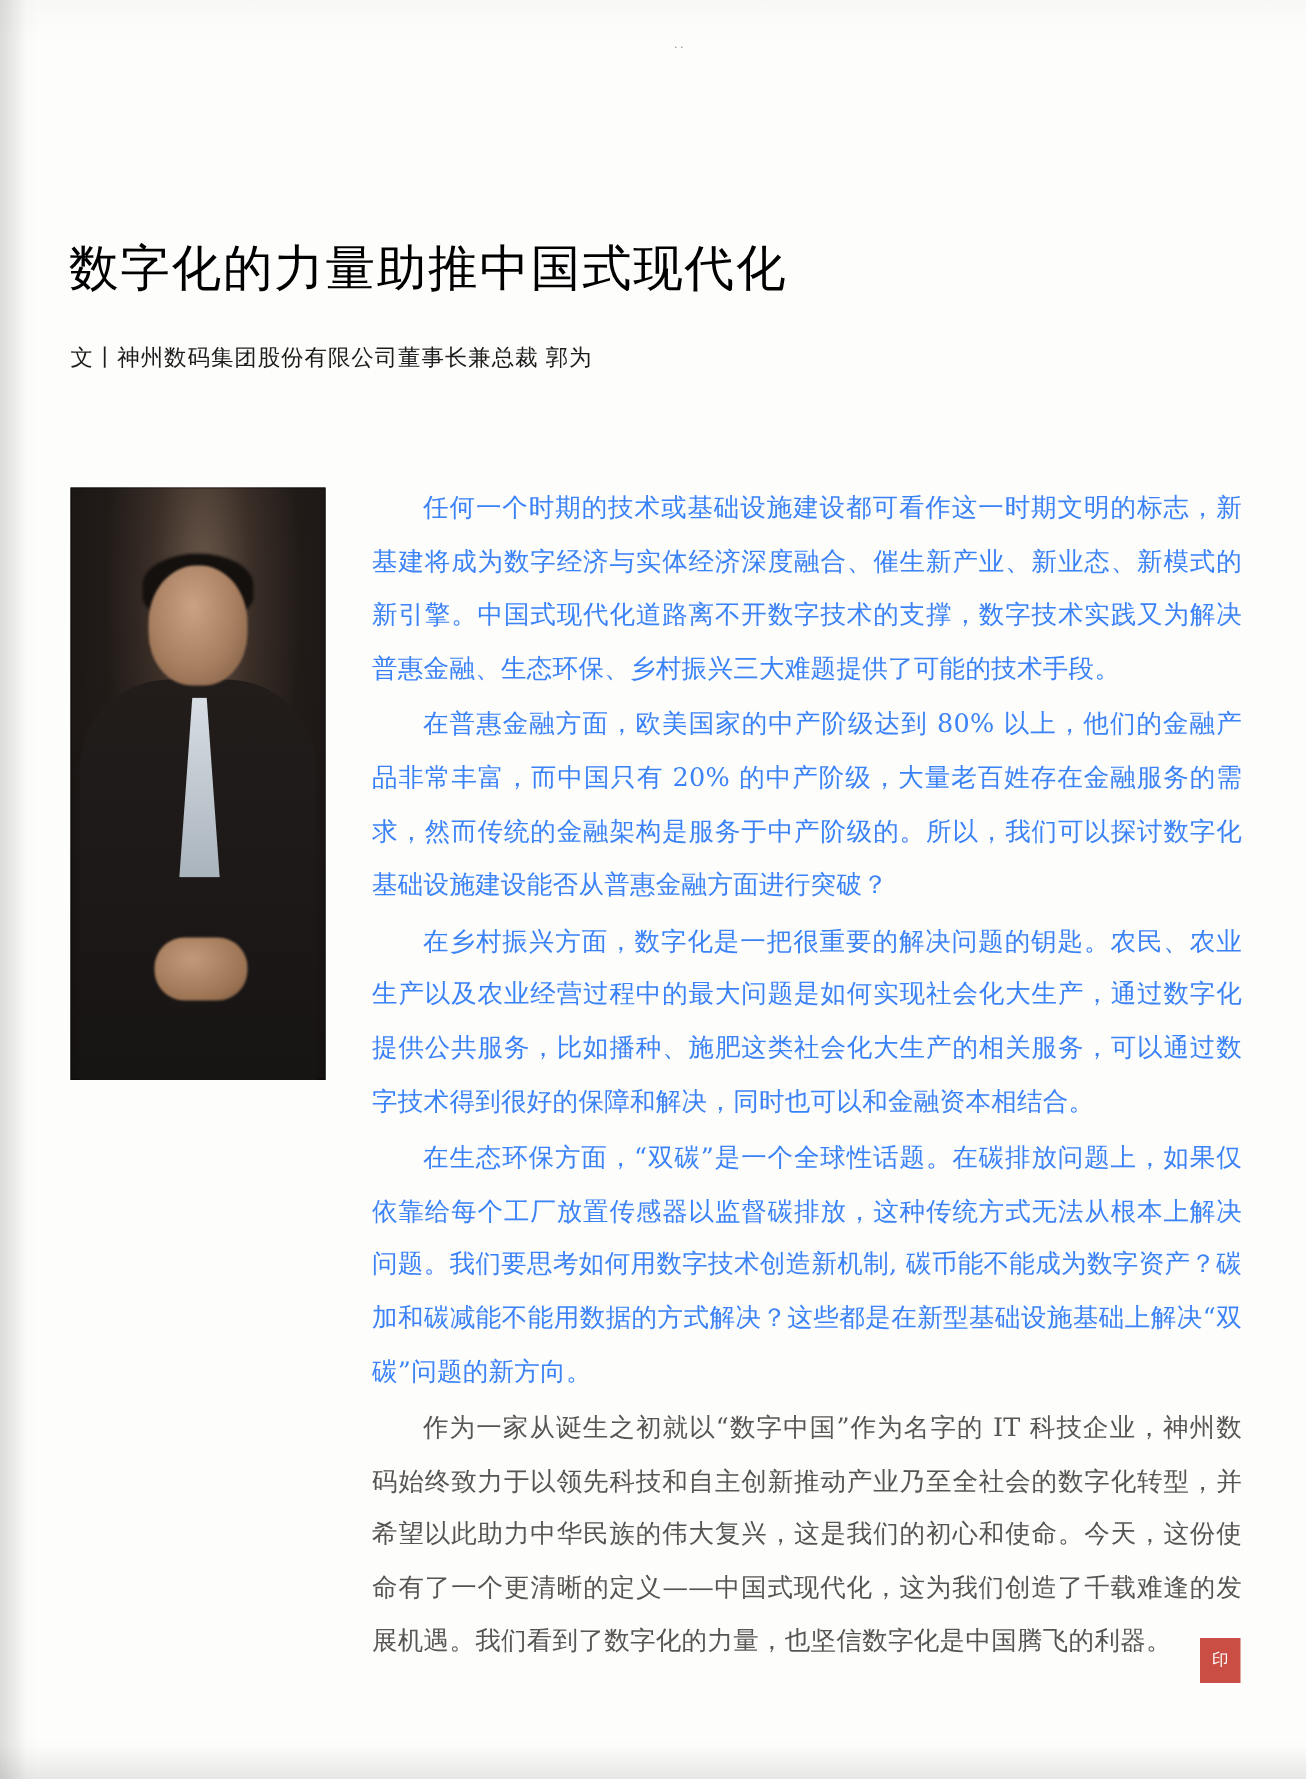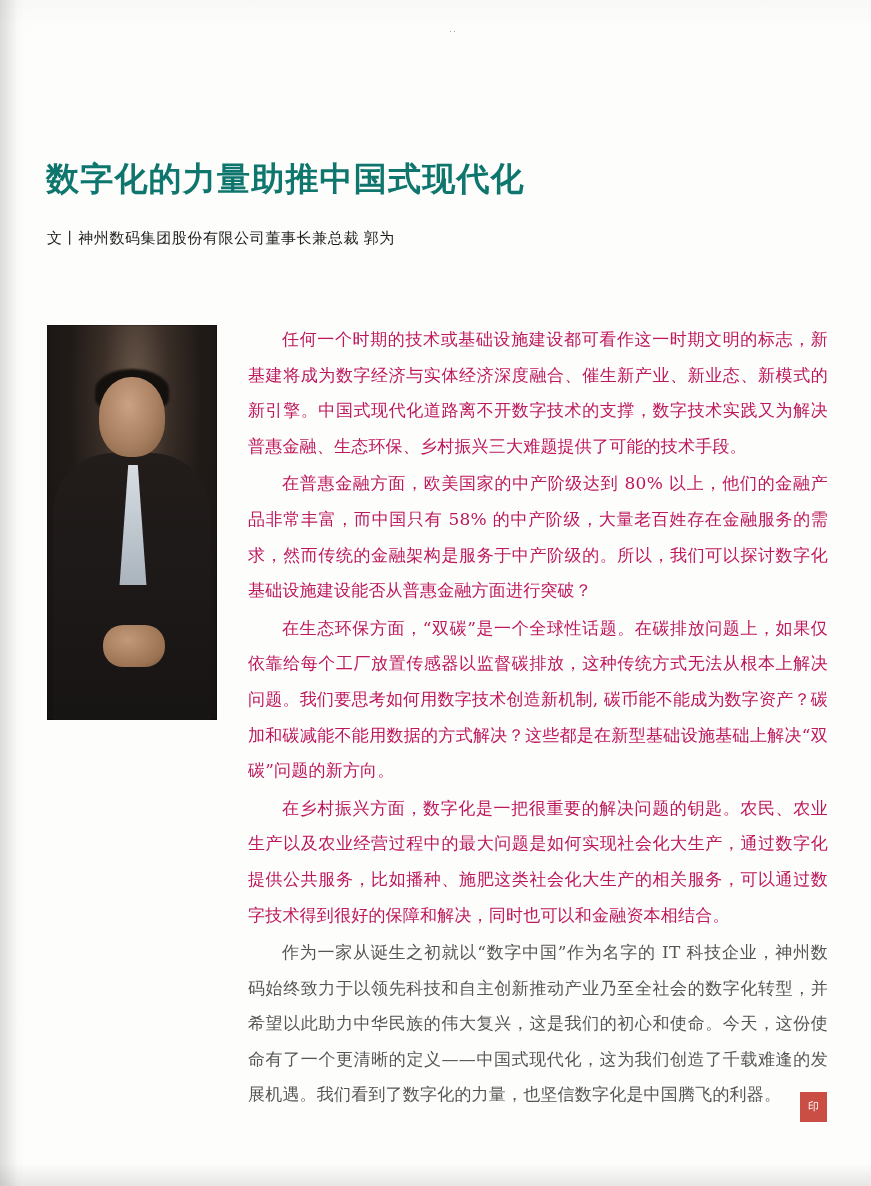--- a/index.html
+++ b/index.html
@@ -42,23 +42,23 @@
     color: #9a9a9a;
     letter-spacing: 1px;
     font-family: "Liberation Sans", sans-serif;
   }
 
   .title {
     position: absolute;
     left: 46px;
     top: 135px;
     font-size: 33px;
-    font-weight: bold;
+    font-weight: normal;
     letter-spacing: 1.2px;
-    color: #0f766e;
+    color: #000000;
     font-family: "DejaVu Sans", "Liberation Sans", sans-serif;
     white-space: nowrap;
   }
 
   .byline {
     position: absolute;
     left: 47px;
     top: 229px;
     font-size: 15px;
     letter-spacing: 0.6px;
@@ -138,21 +138,21 @@
     width: 580px;
   }
 
   .para {
     margin: 0 0 2px 0;
     text-indent: 2em;
     font-size: 17px;
     line-height: 35.6px;
     letter-spacing: 0.2px;
     text-align: justify;
-    color: #be185d;
+    color: #3b82f6;
     font-family: "DejaVu Serif", "Liberation Serif", serif;
   }
   .para.faded {
     color: #3c3a39;
     opacity: 0.86;
   }
 
   .seal {
     position: absolute;
     left: 800px;
@@ -205,21 +205,21 @@
   <div class="portrait">
     <div class="shoulders"></div>
     <div class="shirt"></div>
     <div class="hair"></div>
     <div class="head"></div>
     <div class="hands"></div>
   </div>
 
   <div class="article">
     <p class="para">任何一个时期的技术或基础设施建设都可看作这一时期文明的标志，新基建将成为数字经济与实体经济深度融合、催生新产业、新业态、新模式的新引擎。中国式现代化道路离不开数字技术的支撑，数字技术实践又为解决普惠金融、生态环保、乡村振兴三大难题提供了可能的技术手段。</p>
-    <p class="para">在普惠金融方面，欧美国家的中产阶级达到 80% 以上，他们的金融产品非常丰富，而中国只有 58% 的中产阶级，大量老百姓存在金融服务的需求，然而传统的金融架构是服务于中产阶级的。所以，我们可以探讨数字化基础设施建设能否从普惠金融方面进行突破？</p>
+    <p class="para">在普惠金融方面，欧美国家的中产阶级达到 80% 以上，他们的金融产品非常丰富，而中国只有 20% 的中产阶级，大量老百姓存在金融服务的需求，然而传统的金融架构是服务于中产阶级的。所以，我们可以探讨数字化基础设施建设能否从普惠金融方面进行突破？</p>
+    <p class="para">在乡村振兴方面，数字化是一把很重要的解决问题的钥匙。农民、农业生产以及农业经营过程中的最大问题是如何实现社会化大生产，通过数字化提供公共服务，比如播种、施肥这类社会化大生产的相关服务，可以通过数字技术得到很好的保障和解决，同时也可以和金融资本相结合。</p>
     <p class="para">在生态环保方面，“双碳”是一个全球性话题。在碳排放问题上，如果仅依靠给每个工厂放置传感器以监督碳排放，这种传统方式无法从根本上解决问题。我们要思考如何用数字技术创造新机制, 碳币能不能成为数字资产？碳加和碳减能不能用数据的方式解决？这些都是在新型基础设施基础上解决“双碳”问题的新方向。</p>
-    <p class="para">在乡村振兴方面，数字化是一把很重要的解决问题的钥匙。农民、农业生产以及农业经营过程中的最大问题是如何实现社会化大生产，通过数字化提供公共服务，比如播种、施肥这类社会化大生产的相关服务，可以通过数字技术得到很好的保障和解决，同时也可以和金融资本相结合。</p>
     <p class="para faded">作为一家从诞生之初就以“数字中国”作为名字的 IT 科技企业，神州数码始终致力于以领先科技和自主创新推动产业乃至全社会的数字化转型，并希望以此助力中华民族的伟大复兴，这是我们的初心和使命。今天，这份使命有了一个更清晰的定义——中国式现代化，这为我们创造了千载难逢的发展机遇。我们看到了数字化的力量，也坚信数字化是中国腾飞的利器。</p>
   </div>
 
   <div class="seal">印</div>
 
 </div>
 
 </body></html>

